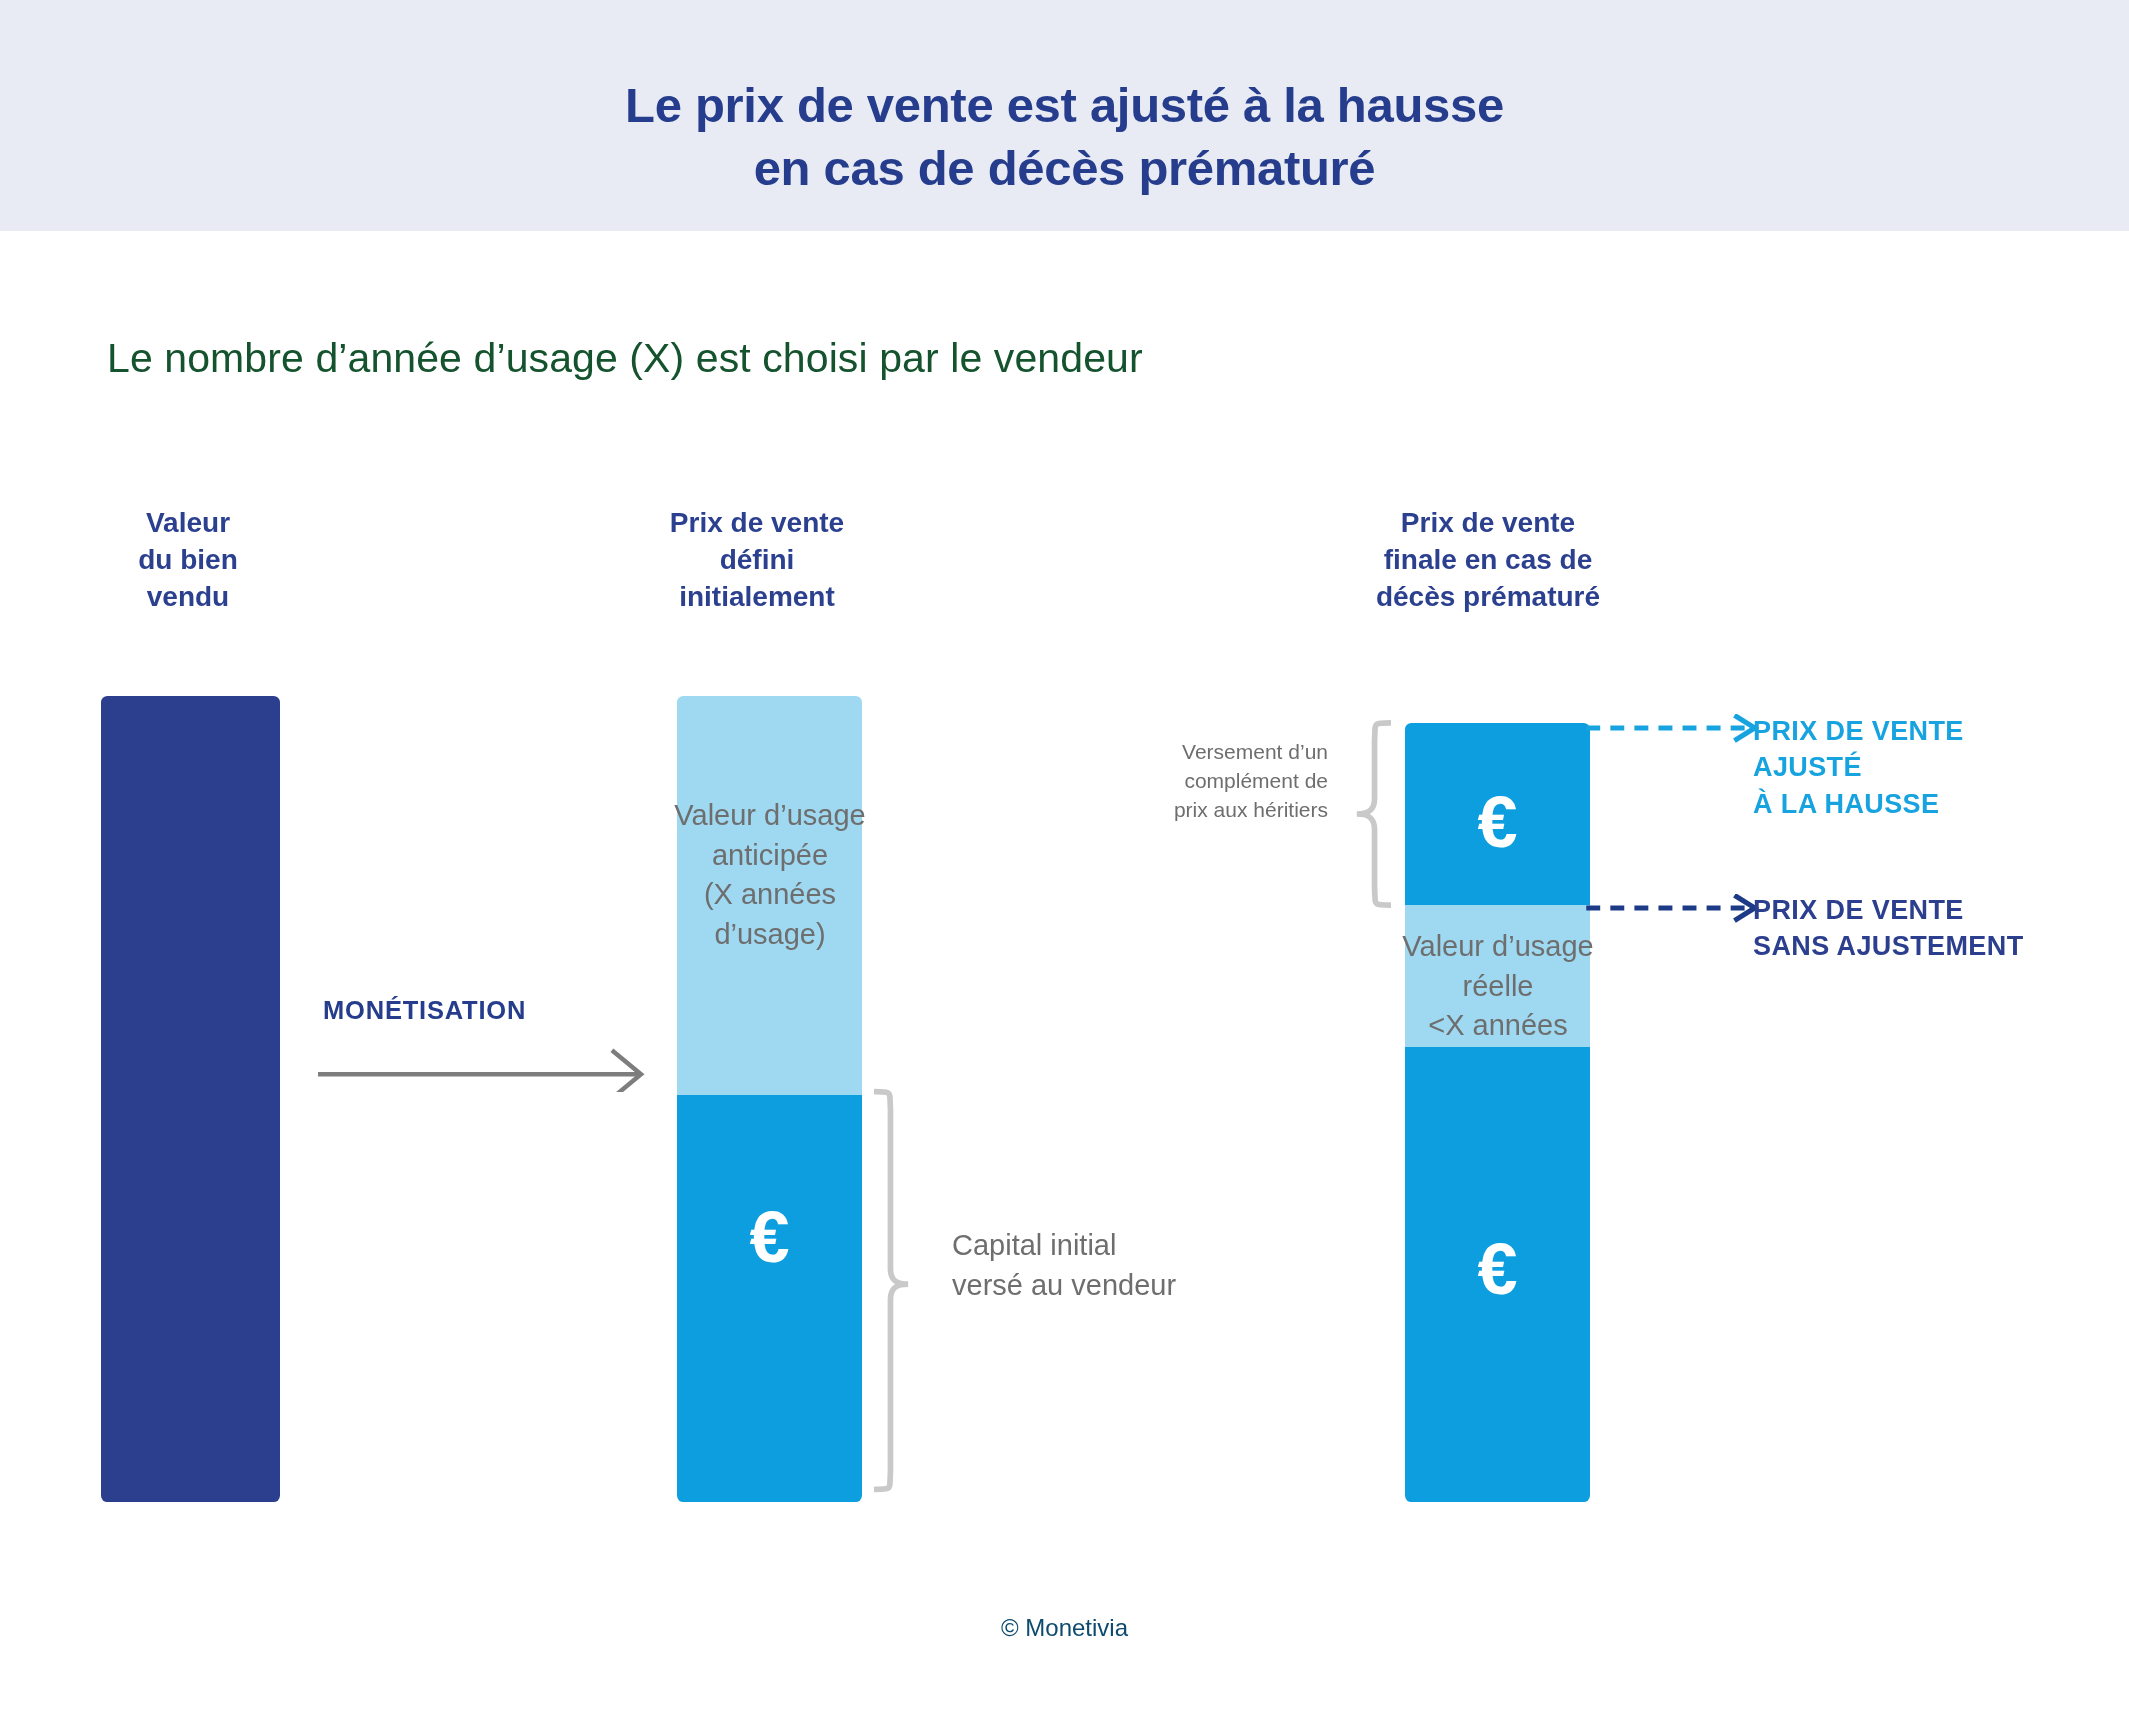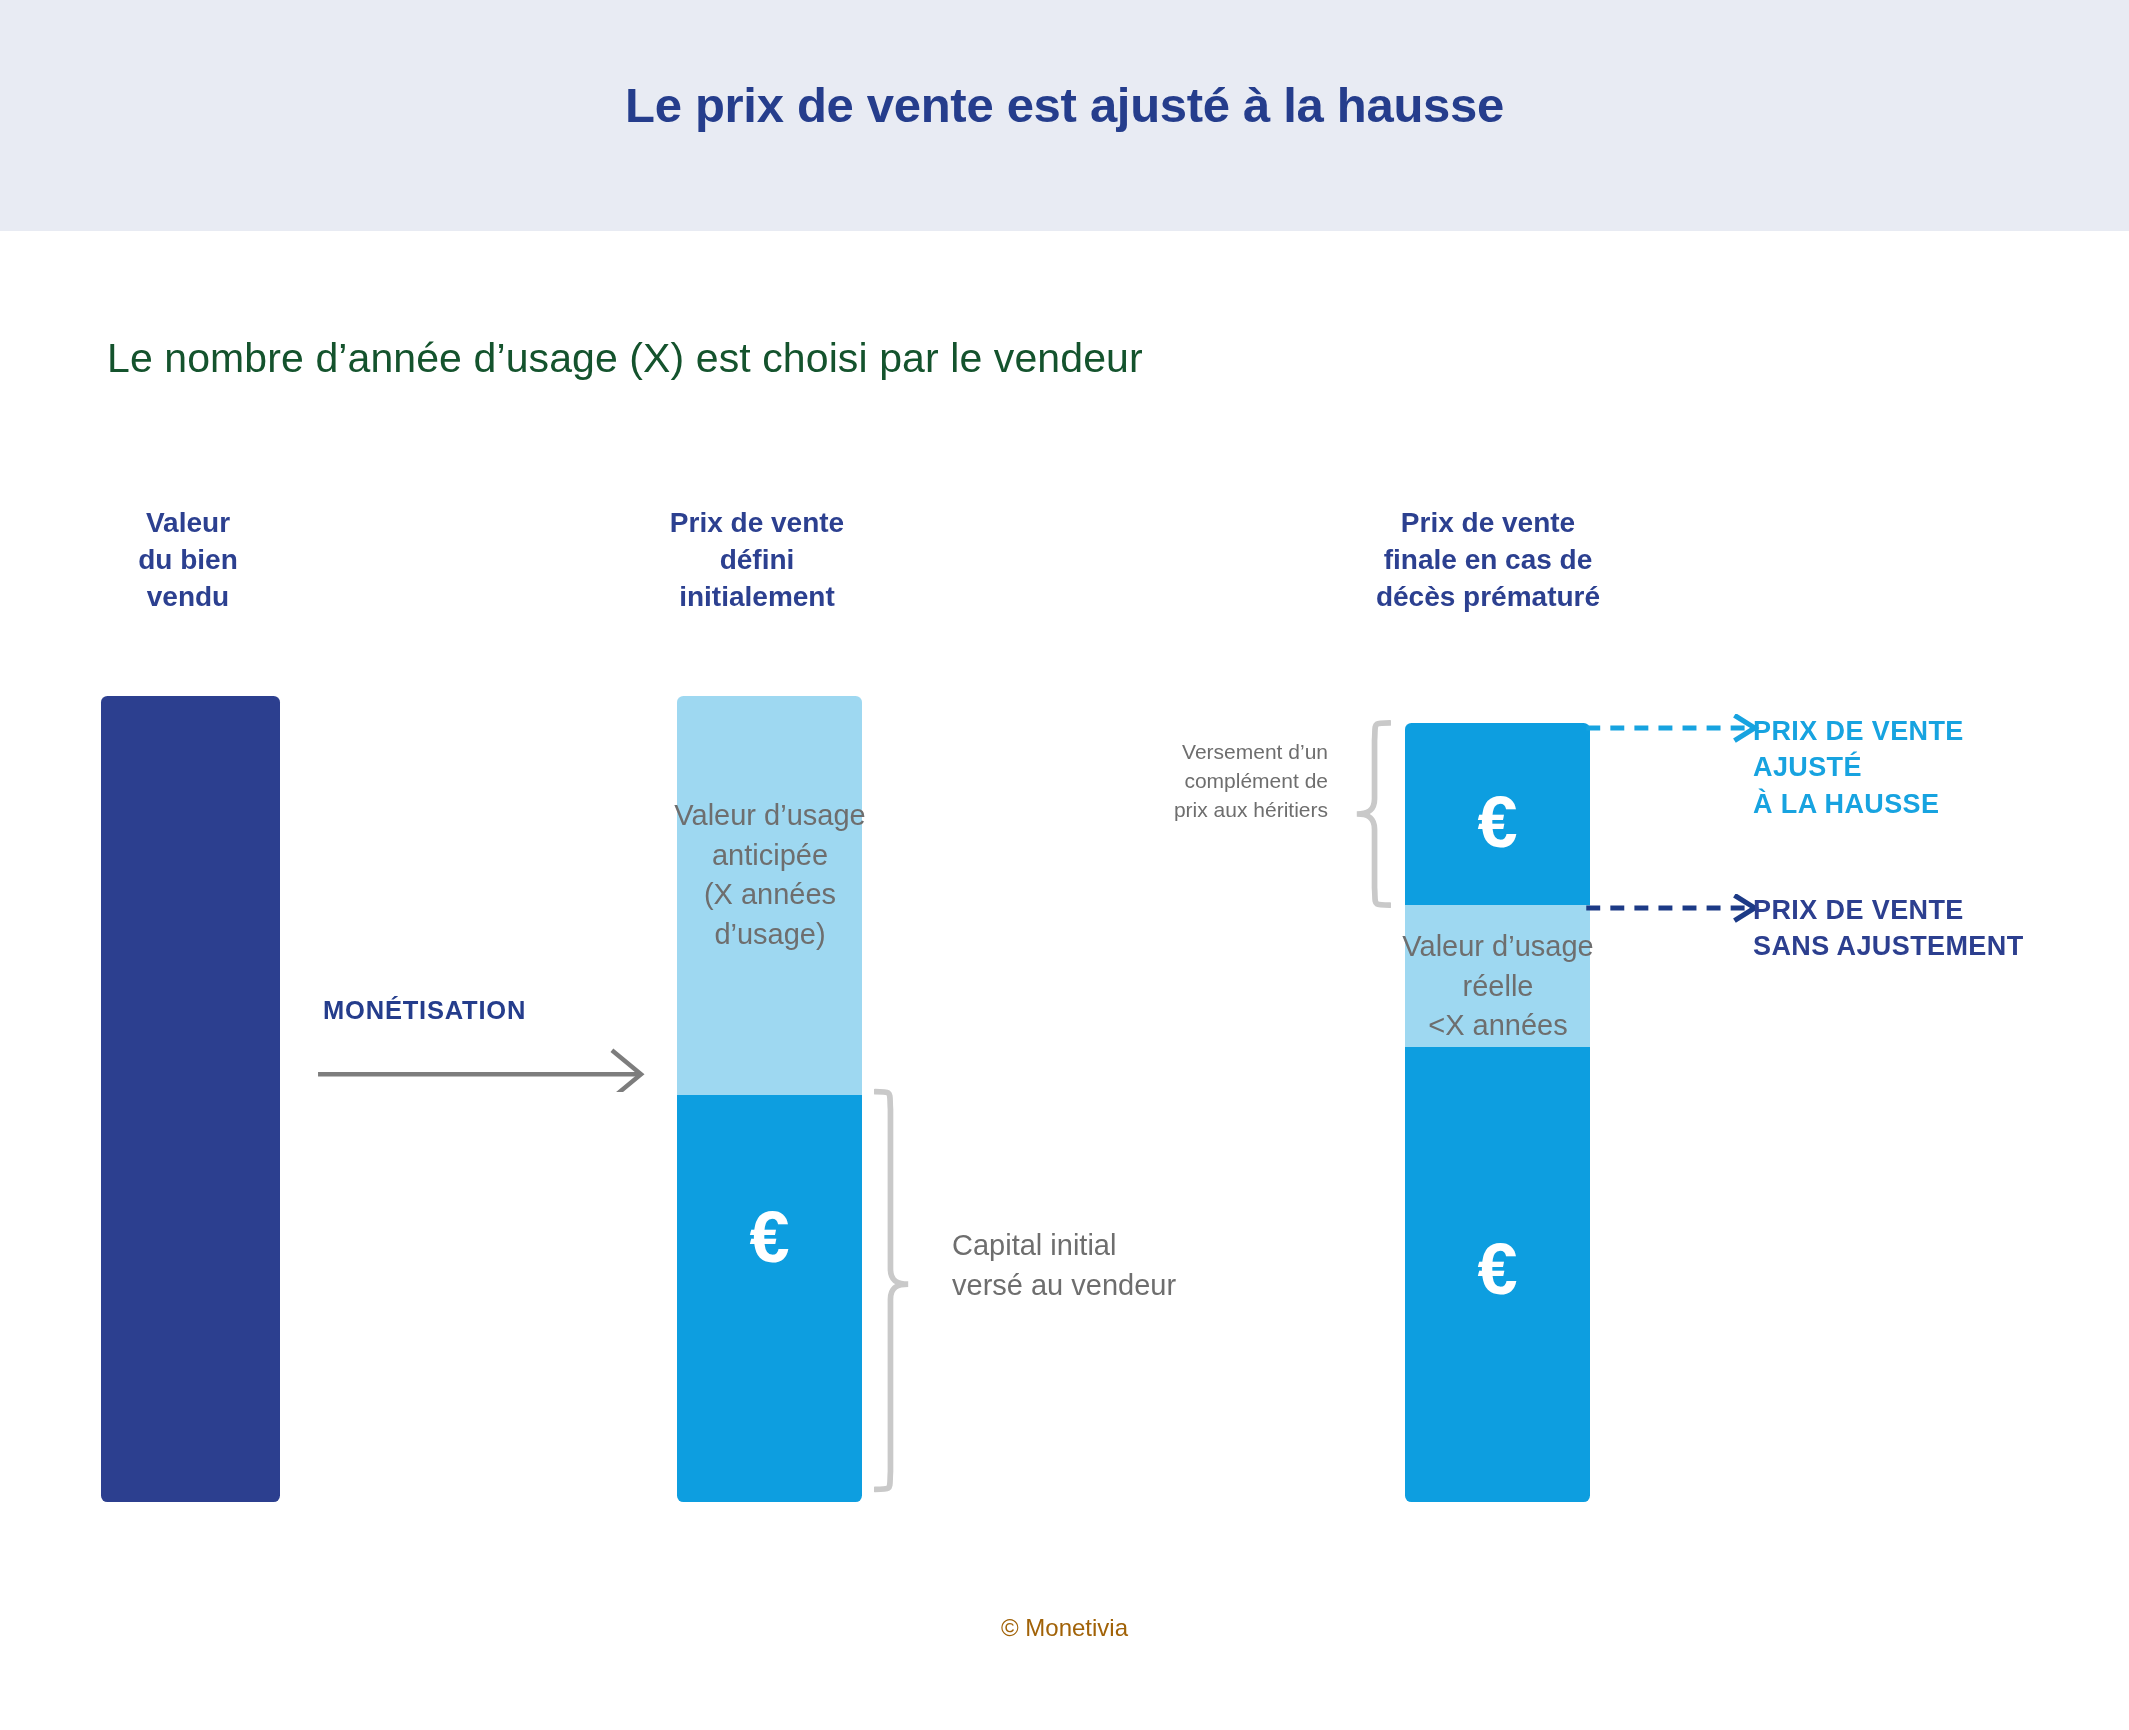--- a/index.html
+++ b/index.html
@@ -185,32 +185,33 @@
   }
   #label-adjusted   { left: 1753px; top: 713px; width: 370px; color: #17a3e0; }
   #label-unadjusted { left: 1753px; top: 892px; width: 383px; color: #2c3f8f; }
 
   
   #footer {
     position: absolute;
     left: 0; top: 1614px;
     width: 2129px;
     text-align: center;
-    color: #a16207;
+    color: #0c4a6e;
     font-size: 24px;
   }
 </style>
 </head>
 <body>
 
 <div id="stage">
 
   <div id="header-band"></div>
   <div id="title">
     <div>Le prix de vente est ajusté à la hausse</div>
+    <div>en cas de décès prématuré</div>
   </div>
 
   <div id="subtitle">Le nombre d’année d’usage (X) est choisi par le vendeur</div>
 
   <div class="col-head" id="col-head-1" style="white-space: pre-line;">Valeur
 du bien
 vendu</div>
   <div class="col-head" id="col-head-2" style="white-space: pre-line;">Prix de vente
 défini
 initialement</div>

